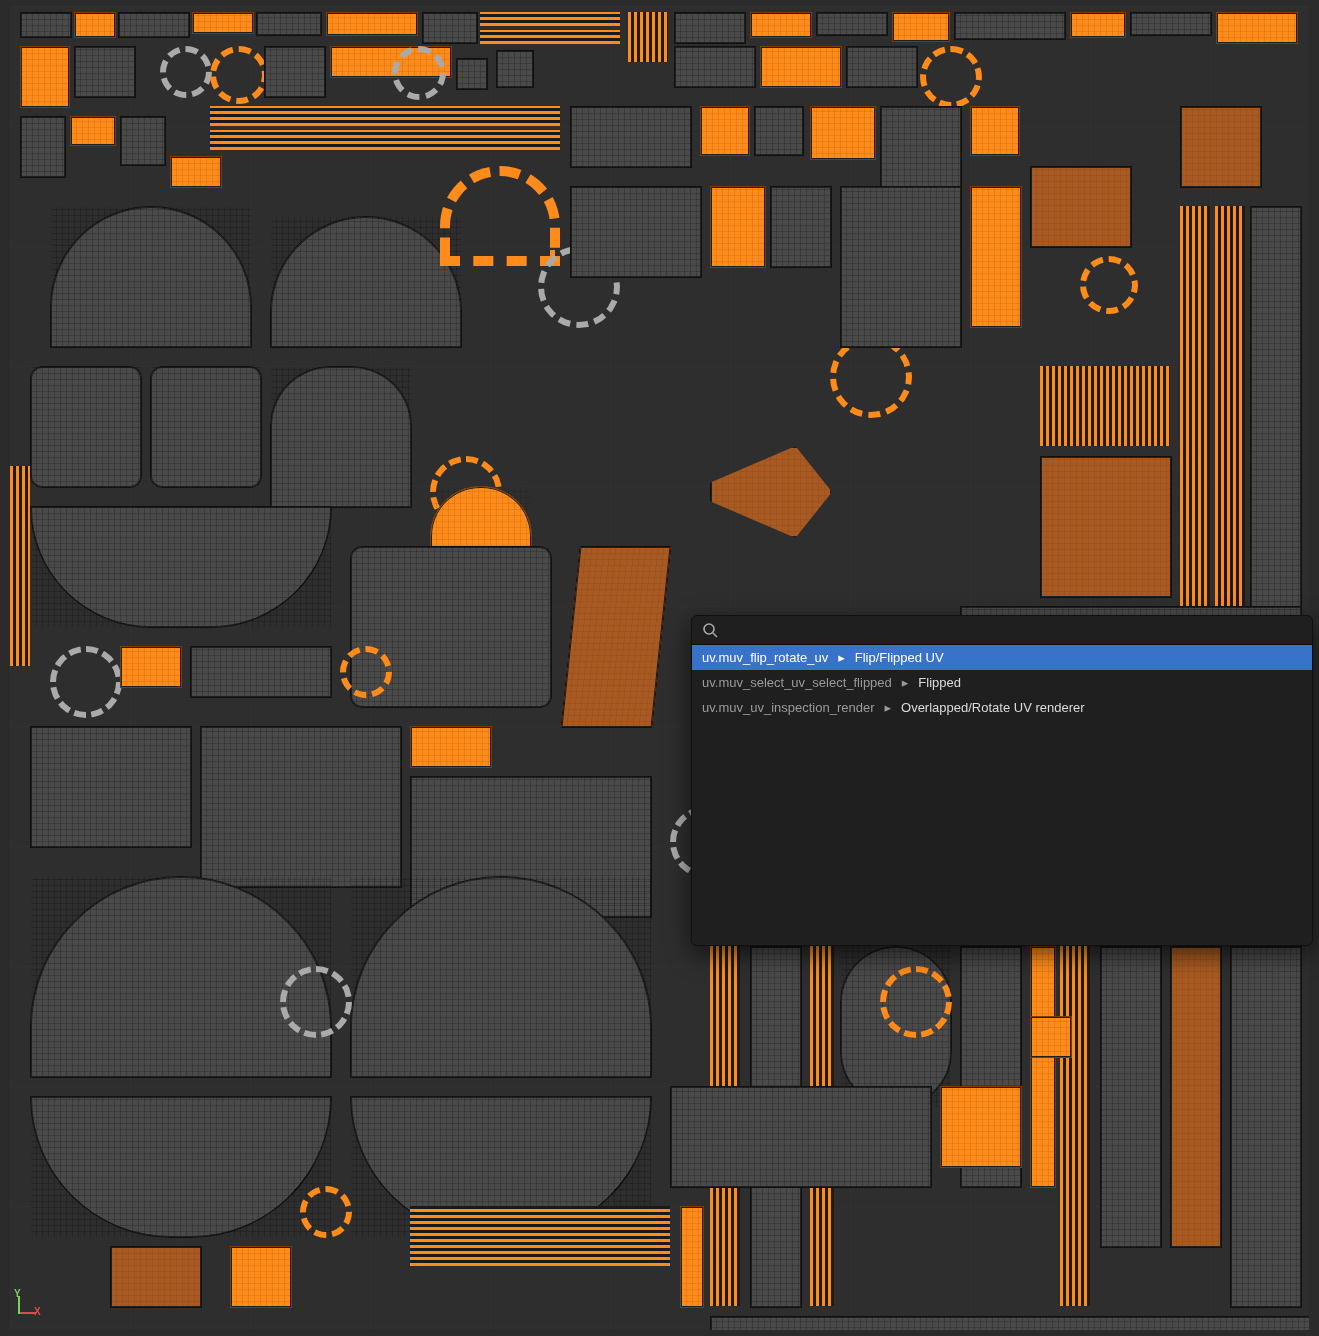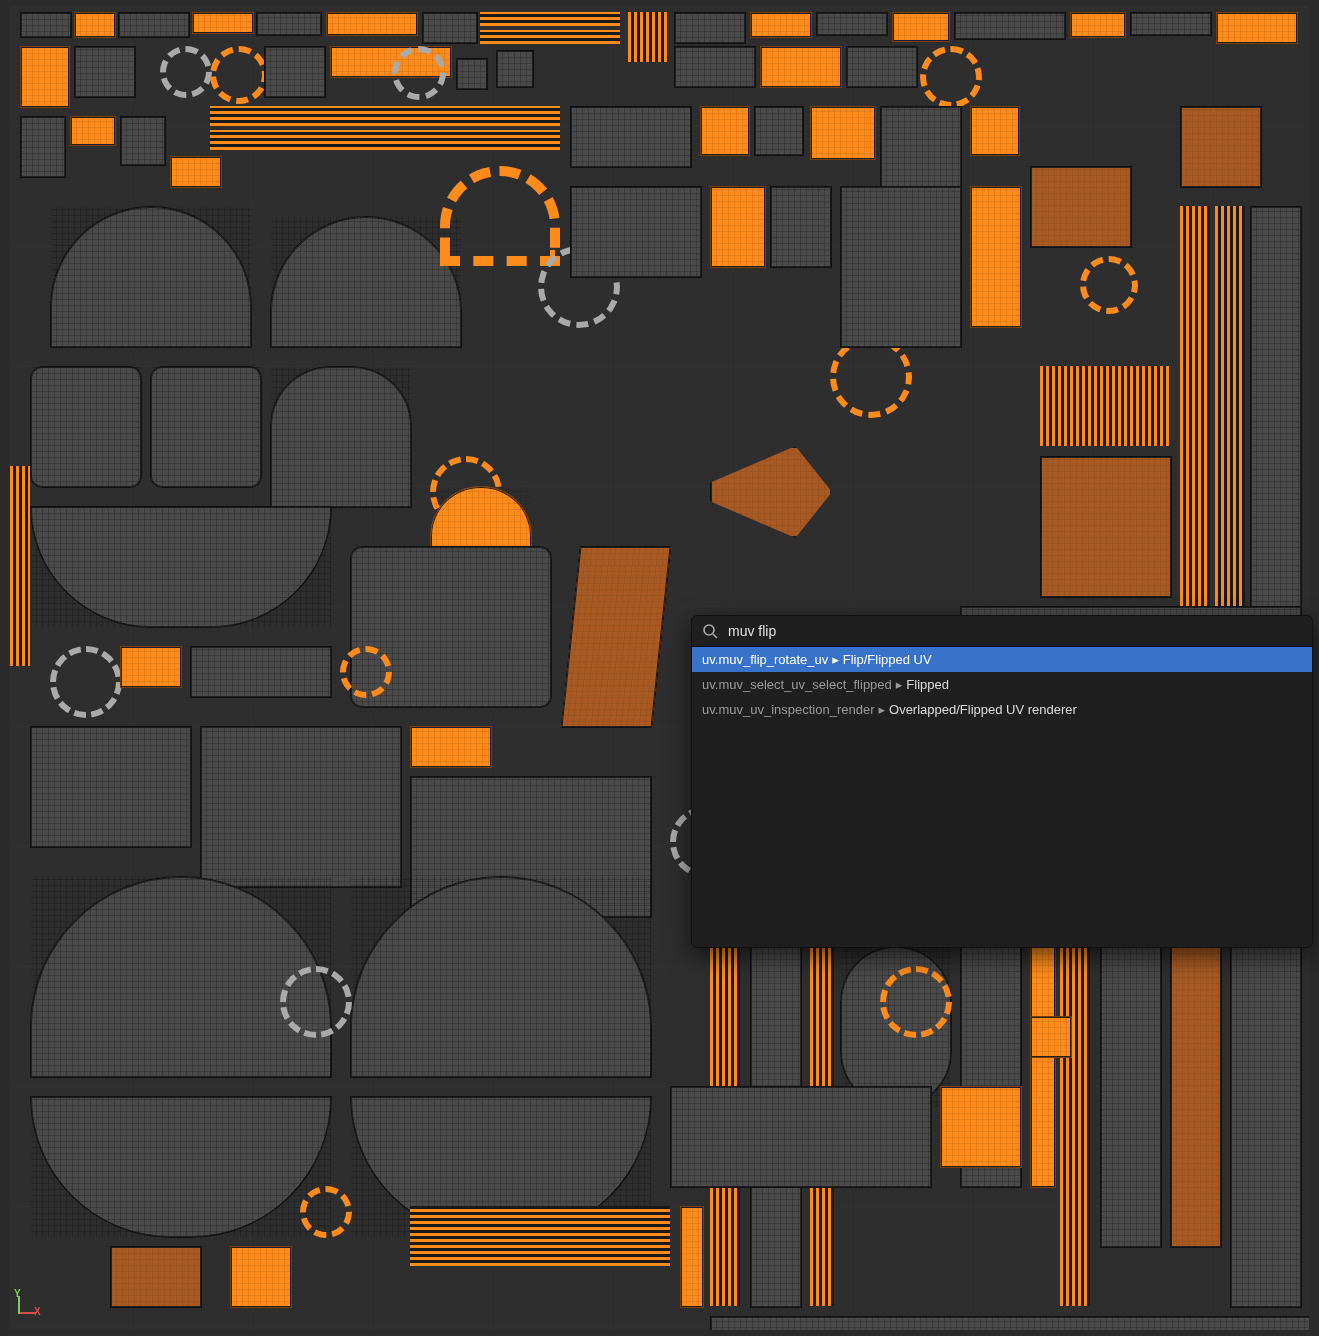--- a/index.html
+++ b/index.html
@@ -95,21 +95,21 @@
     border:none;
     color:#e0e0e0;
     font-size:14px;
     outline:none;
     caret-color:#e0e0e0;
   }
   .results { padding:0; min-height:300px; }
   .result {
     display:flex;
     align-items:center;
-    gap:0;
+    gap:6px;
     padding:5px 10px;
     font-size:13px;
     color:#9a9a9a;
     cursor:default;
   }
   .result.selected { background:#3873c9; color:#fff; }
   .result .op { color:inherit; }
   .result .arrow { margin:0 4px; color:inherit; }
   .result .label { color:#dcdcdc; }
   .result.selected .label { color:#fff; }
@@ -266,37 +266,36 @@
 </div>
 
 <div class="search-popup">
   <div class="search-row">
     <span class="search-icon">
       <svg width="16" height="16" viewBox="0 0 16 16">
           <circle cx="7" cy="7" r="5" fill="none" stroke="#aaa" stroke-width="1.6"></circle>
           <line x1="11" y1="11" x2="15" y2="15" stroke="#aaa" stroke-width="1.6"></line>
         </svg>
     </span>
-    <input class="search-input" type="text" value="muv flip" style="">
   </div>
   <div class="results">
     <div class="result selected">
       <span class="op">uv.muv_flip_rotate_uv</span>
       <span class="arrow">▸</span>
       <span class="label">Flip/Flipped UV</span>
     </div>
     <div class="result">
       <span class="op">uv.muv_select_uv_select_flipped</span>
       <span class="arrow">▸</span>
       <span class="label">Flipped</span>
     </div>
     <div class="result">
       <span class="op">uv.muv_uv_inspection_render</span>
       <span class="arrow">▸</span>
-      <span class="label">Overlapped/Flipped UV renderer</span>
+      <span class="label">Overlapped/Rotate UV renderer</span>
     </div>
   </div>
 </div>
 
 <div class="axis-gizmo">
   <span class="x">X</span>
   <span class="y">Y</span>
 </div>
 
 </body></html>

